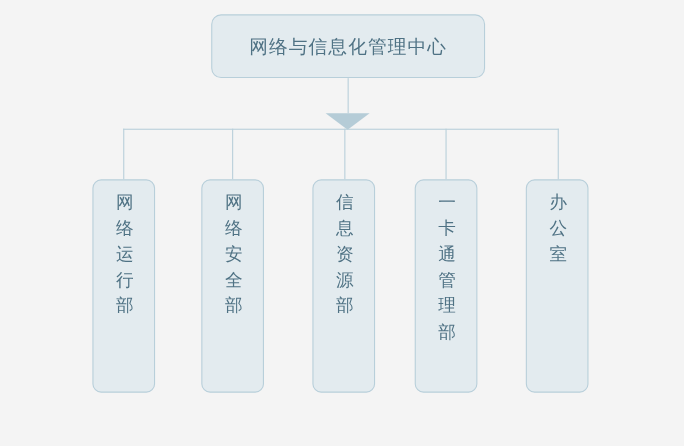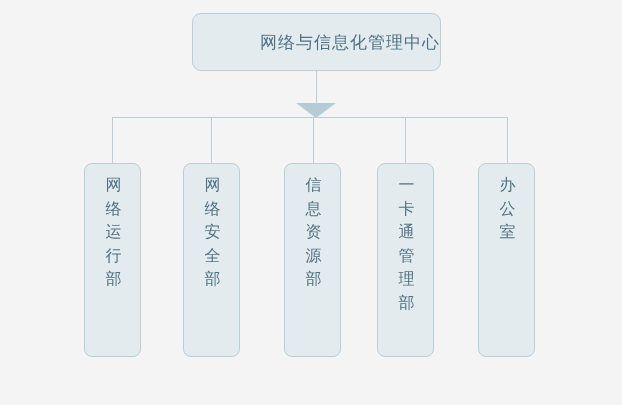--- a/index.html
+++ b/index.html
@@ -28,21 +28,21 @@
     border-radius: 8px;
     color: #4f7284;
   }
   .node-root {
     left: 192px;
     top: 13px;
     width: 249px;
     height: 58px;
     display: flex;
     align-items: center;
-    justify-content: flex-end;
+    justify-content: center;
     font-size: 17px;
     letter-spacing: 1px;
     border-radius: 9px;
   }
   .node-child {
     top: 163px;
     width: 57px;
     height: 194px;
   }
   .child-label {

